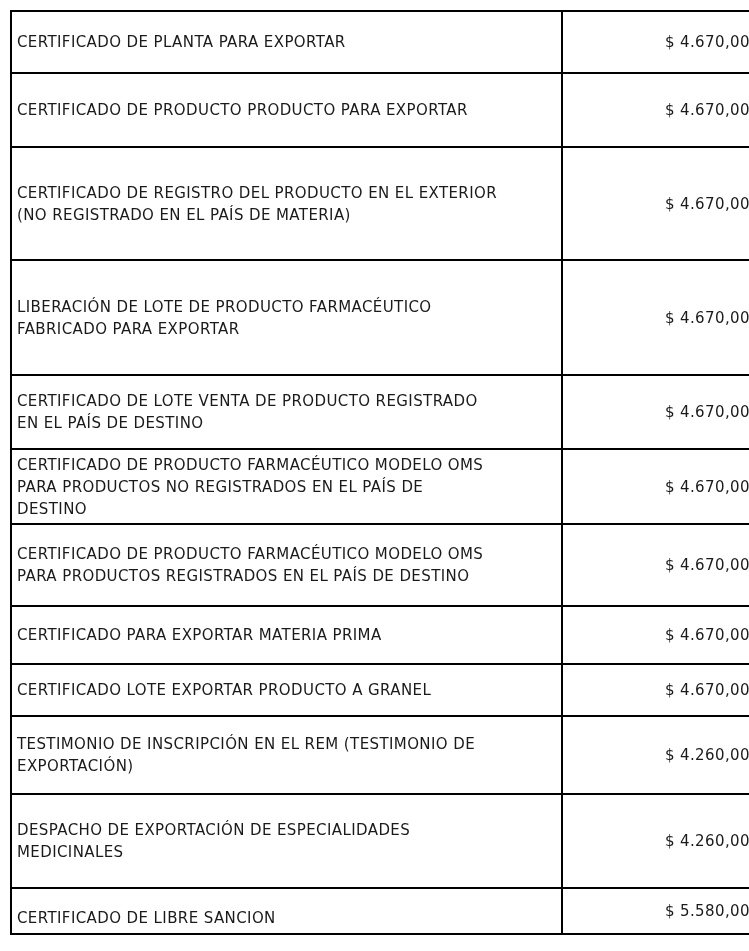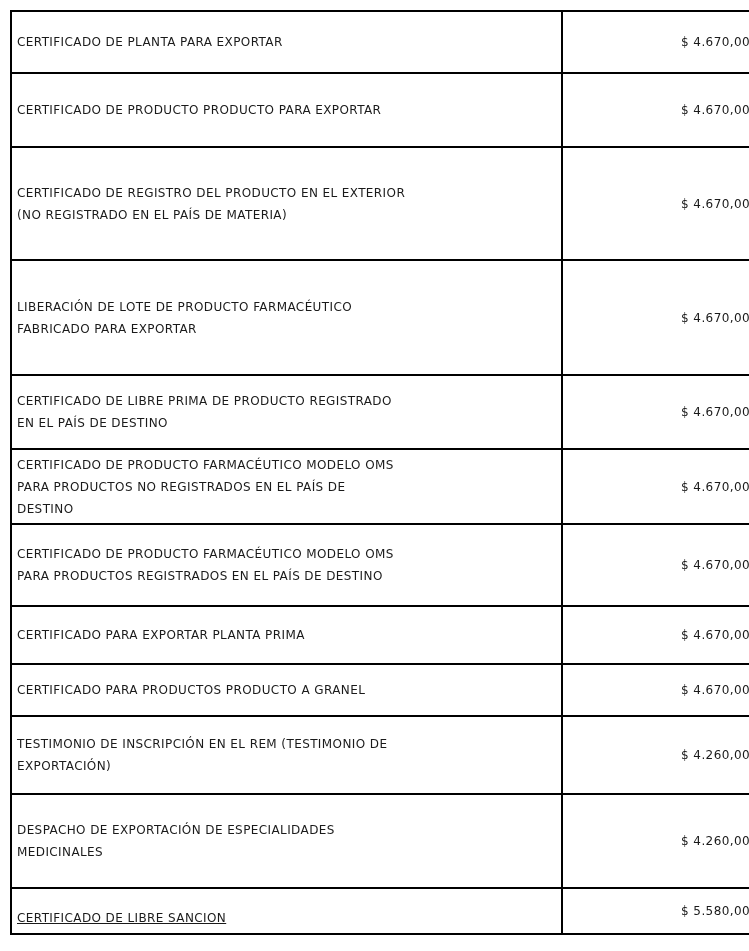--- a/index.html
+++ b/index.html
@@ -16,42 +16,41 @@
   }
   table.fee-table {
     border-collapse: collapse;
     table-layout: fixed;
     margin: 10px 0 0 10px;
     width: 727px;
     background: #ffffff;
   }
   table.fee-table td {
     border: 2px solid #000000;
-    font-size: 12px;
+    font-size: 15px;
     letter-spacing: 0.4px;
     line-height: 22px;
     vertical-align: middle;
     overflow: hidden;
   }
   td.service-cell {
     width: 540px;
     padding: 3px 4px 3px 5px;
     white-space: pre-line;
     text-align: left;
   }
   td.fee-cell {
     width: 183px;
     padding: 3px 7px 3px 4px;
     text-align: right;
     white-space: nowrap;
   }
   tr.last-row td.service-cell {
     vertical-align: bottom;
     padding-bottom: 4px;
-    text-decoration: underline;
   }
 </style>
 </head>
 <body>
 
 <table class="fee-table">
   <tbody>
       <tr style="height: 62px;">
         <td class="service-cell">CERTIFICADO DE PLANTA PARA EXPORTAR</td>
         <td class="fee-cell">$ 4.670,00</td>
@@ -64,41 +63,41 @@
         <td class="service-cell">CERTIFICADO DE REGISTRO DEL PRODUCTO EN EL EXTERIOR
 (NO REGISTRADO EN EL PAÍS DE MATERIA)</td>
         <td class="fee-cell">$ 4.670,00</td>
       </tr>
       <tr style="height: 115px;">
         <td class="service-cell">LIBERACIÓN DE LOTE DE PRODUCTO FARMACÉUTICO
 FABRICADO PARA EXPORTAR</td>
         <td class="fee-cell">$ 4.670,00</td>
       </tr>
       <tr style="height: 74px;">
-        <td class="service-cell">CERTIFICADO DE LIBRE PRIMA DE PRODUCTO REGISTRADO
+        <td class="service-cell">CERTIFICADO DE LOTE VENTA DE PRODUCTO REGISTRADO
 EN EL PAÍS DE DESTINO</td>
         <td class="fee-cell">$ 4.670,00</td>
       </tr>
       <tr style="height: 75px;">
         <td class="service-cell">CERTIFICADO DE PRODUCTO FARMACÉUTICO MODELO OMS
 PARA PRODUCTOS NO REGISTRADOS EN EL PAÍS DE
 DESTINO</td>
         <td class="fee-cell">$ 4.670,00</td>
       </tr>
       <tr style="height: 82px;">
         <td class="service-cell">CERTIFICADO DE PRODUCTO FARMACÉUTICO MODELO OMS
 PARA PRODUCTOS REGISTRADOS EN EL PAÍS DE DESTINO</td>
         <td class="fee-cell">$ 4.670,00</td>
       </tr>
       <tr style="height: 58px;">
-        <td class="service-cell">CERTIFICADO PARA EXPORTAR PLANTA PRIMA</td>
+        <td class="service-cell">CERTIFICADO PARA EXPORTAR MATERIA PRIMA</td>
         <td class="fee-cell">$ 4.670,00</td>
       </tr>
       <tr style="height: 52px;">
-        <td class="service-cell">CERTIFICADO PARA PRODUCTOS PRODUCTO A GRANEL</td>
+        <td class="service-cell">CERTIFICADO LOTE EXPORTAR PRODUCTO A GRANEL</td>
         <td class="fee-cell">$ 4.670,00</td>
       </tr>
       <tr style="height: 78px;">
         <td class="service-cell">TESTIMONIO DE INSCRIPCIÓN EN EL REM (TESTIMONIO DE
 EXPORTACIÓN)</td>
         <td class="fee-cell">$ 4.260,00</td>
       </tr>
       <tr style="height: 94px;">
         <td class="service-cell">DESPACHO DE EXPORTACIÓN DE ESPECIALIDADES
 MEDICINALES</td>

